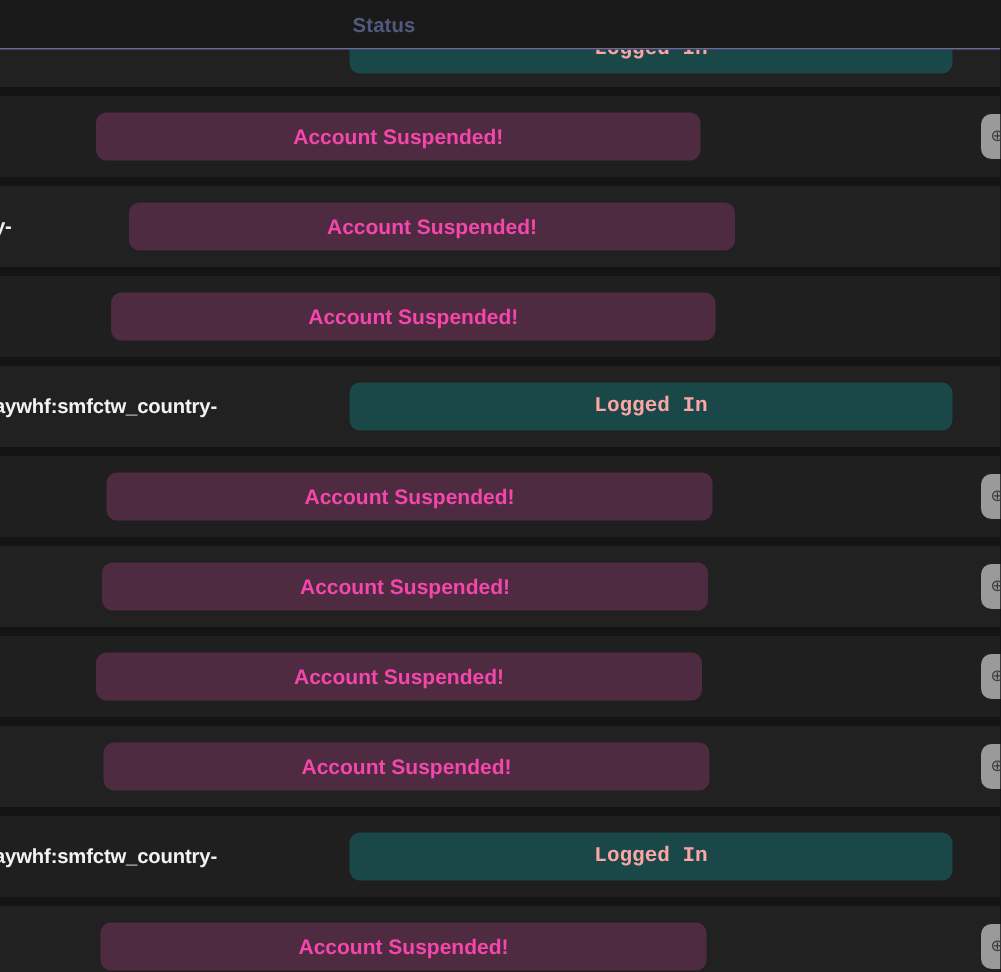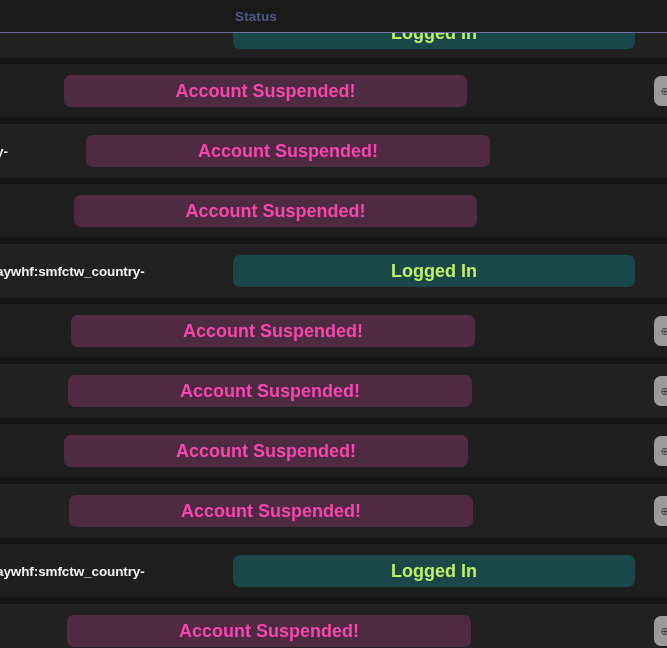--- a/index.html
+++ b/index.html
@@ -99,34 +99,35 @@
 
   
   .pill {
     position: absolute;
     top: 50%;
     transform: translateY(-50%);
     height: 32px;
     line-height: 32px;
     border-radius: 7px;
     text-align: center;
-    font-size: 18px;
+    font-size: 14px;
     font-weight: 700;
     white-space: nowrap;
     box-sizing: border-box;
     cursor: pointer;
     overflow: hidden;
   }
   .pill.suspended {
     background: #4e2b41;
     color: #f446ab;
   }
   .pill.logged-in {
     background: #1a4747;
-    color: #bef264;
+    color: #fca5a5;
+    font-family: Liberation Mono, monospace;
   }
 
   
   .edge-badge {
     position: absolute;
     right: -9px;
     top: 50%;
     transform: translateY(-50%);
     width: 22px;
     height: 30px;

